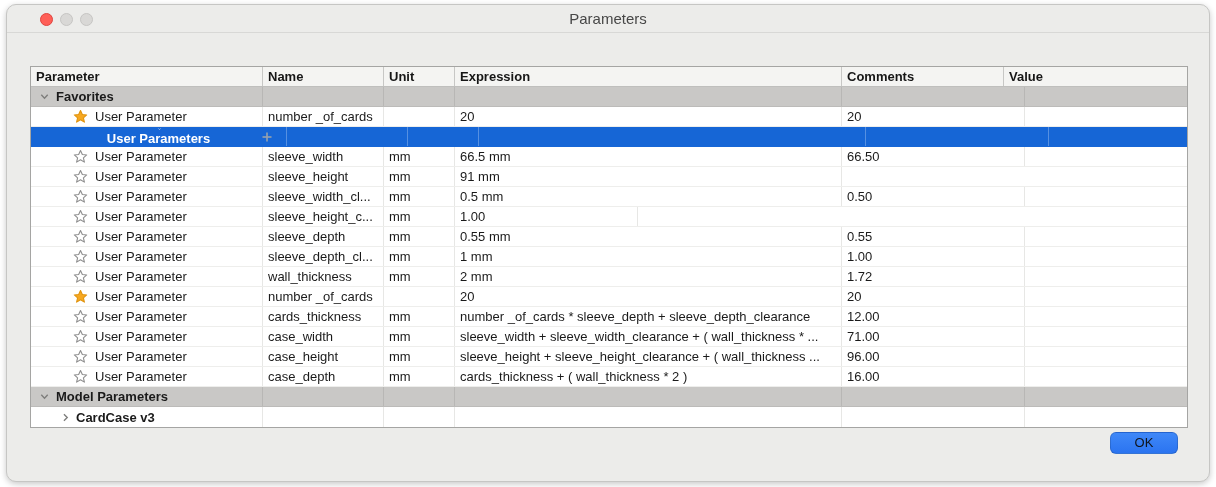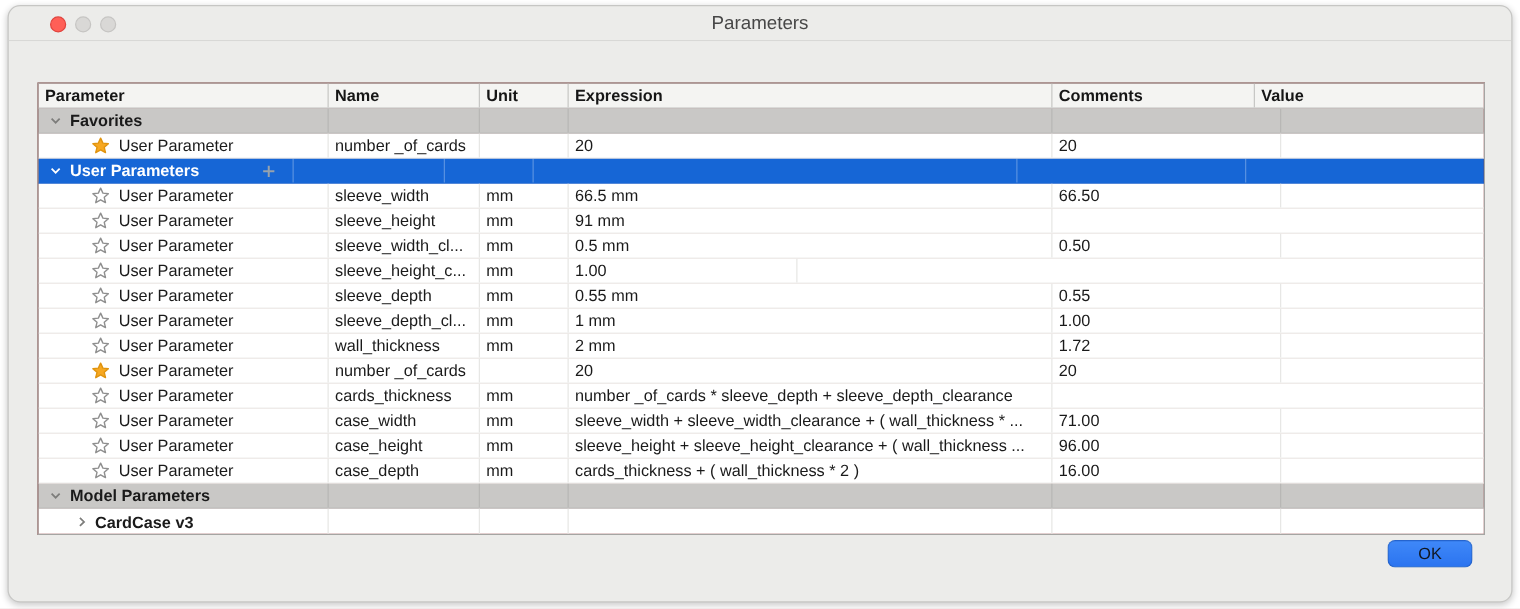--- a/index.html
+++ b/index.html
@@ -101,21 +101,21 @@
           <div class="td" style="width: 71px;"></div>
           <div class="td" style="width: 387px;">
             <span>20</span>
           </div>
           <div class="td" style="width: 183px;">
             <span>20</span>
           </div>
           <div class="td" style="width: 162px; flex: 1 1 0%;"></div>
         </div>
         <div class="trow section selected">
-          <div class="td pcell" style="width: 204px;">
+          <div class="td pcell" style="width: 256px; flex-direction: column;">
             <svg width="11" height="11" viewBox="0 0 12 12" class="sec-chevron">
               <path d="M2.5 4.2 L6 7.8 L9.5 4.2" fill="none" stroke="#ffffff" stroke-width="1.5"></path>
             </svg>
             <span class="rowlabel">User Parameters</span>
             <svg width="12" height="12" viewBox="0 0 12 12" class="plus-icon">
               <path d="M6 1.5 L6 10.5" stroke="#97a2ad" stroke-width="1.6"></path>
               <path d="M1.5 6 L10.5 6" stroke="#97a2ad" stroke-width="1.6"></path>
             </svg>
           </div>
           <div class="td" style="width: 121px;"></div>
@@ -293,20 +293,23 @@
           </div>
           <div class="td" style="width: 121px;">
             <span>cards_thickness</span>
           </div>
           <div class="td" style="width: 71px;">
             <span>mm</span>
           </div>
           <div class="td" style="width: 387px;">
             <span>number _of_cards * sleeve_depth + sleeve_depth_clearance</span>
           </div>
+          <div class="td" style="width: 183px;">
+            <span>12.00</span>
+          </div>
           <div class="td" style="width: 162px; flex: 1 1 0%;"></div>
         </div>
         <div class="trow param">
           <div class="td pcell" style="width: 232px;">
             <svg width="15" height="15" viewBox="0 0 16 16" class="star">
               <polygon points="8,1.6 9.95,5.9 14.6,6.35 11.1,9.45 12.15,14 8,11.55 3.85,14 4.9,9.45 1.4,6.35 6.05,5.9" fill="none" stroke="#8f8f8f" stroke-width="1.2" stroke-linejoin="round"></polygon>
             </svg>
             <span class="rowlabel">User Parameter</span>
           </div>
           <div class="td" style="width: 121px;">

